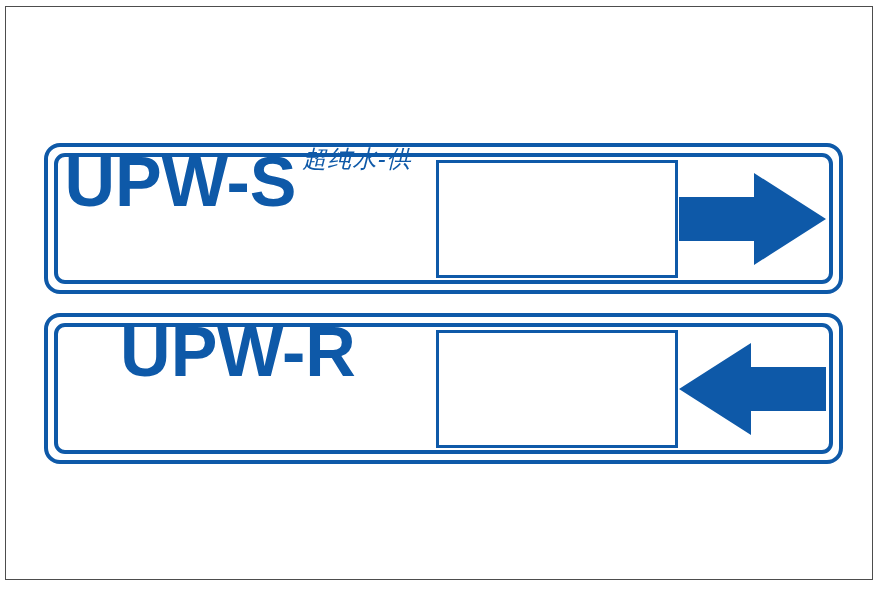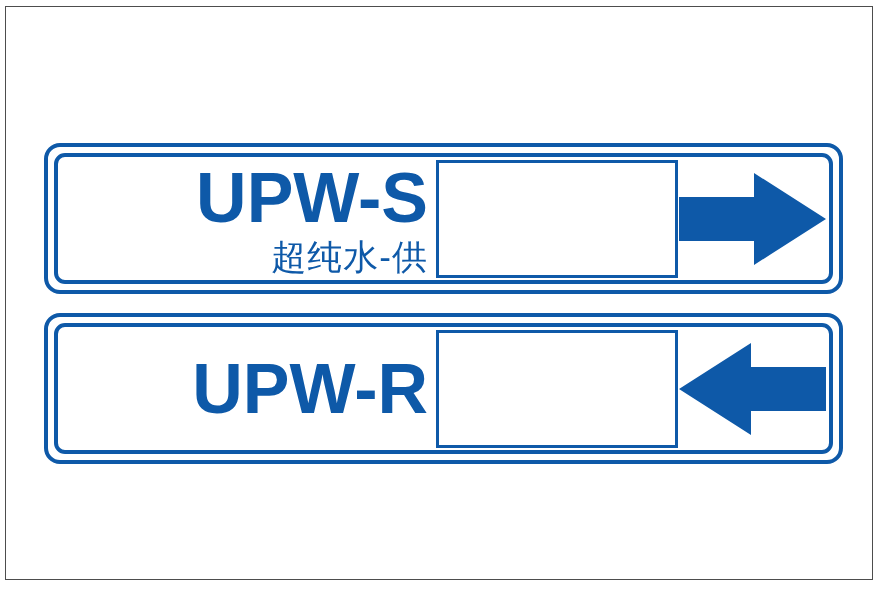--- a/index.html
+++ b/index.html
@@ -38,40 +38,41 @@
     left:6px;top:6px;right:6px;bottom:6px;
     border:4px solid var(--blue);
     border-radius:11px;
     box-sizing:border-box;
   }
   .text-block{
     position:absolute;
     left:0;top:0;bottom:0;
     width:380px;
     display:flex;
-    flex-direction:column;
-    align-items:flex-end;
+    flex-direction:row;
+    align-items:flex-start;
     justify-content:center;
     gap:6px;
     color:var(--blue);
     pointer-events:none;
   }
   .code-text{
     font-size:70px;
     font-weight:700;
     line-height:1;
     letter-spacing:0px;
     white-space:nowrap;
   }
   .cn-text{
-    font-size:35px;
+    font-size:24px;
     font-weight:500;
     line-height:1;
     letter-spacing:1px;
     white-space:nowrap;
+    font-style:italic;
   }
   .blank-box{
     position:absolute;
     left:388px;top:13px;
     width:236px;height:112px;
     border:3px solid var(--blue);
     background:#fff;
   }
   .arrow-slot{
     position:absolute;

